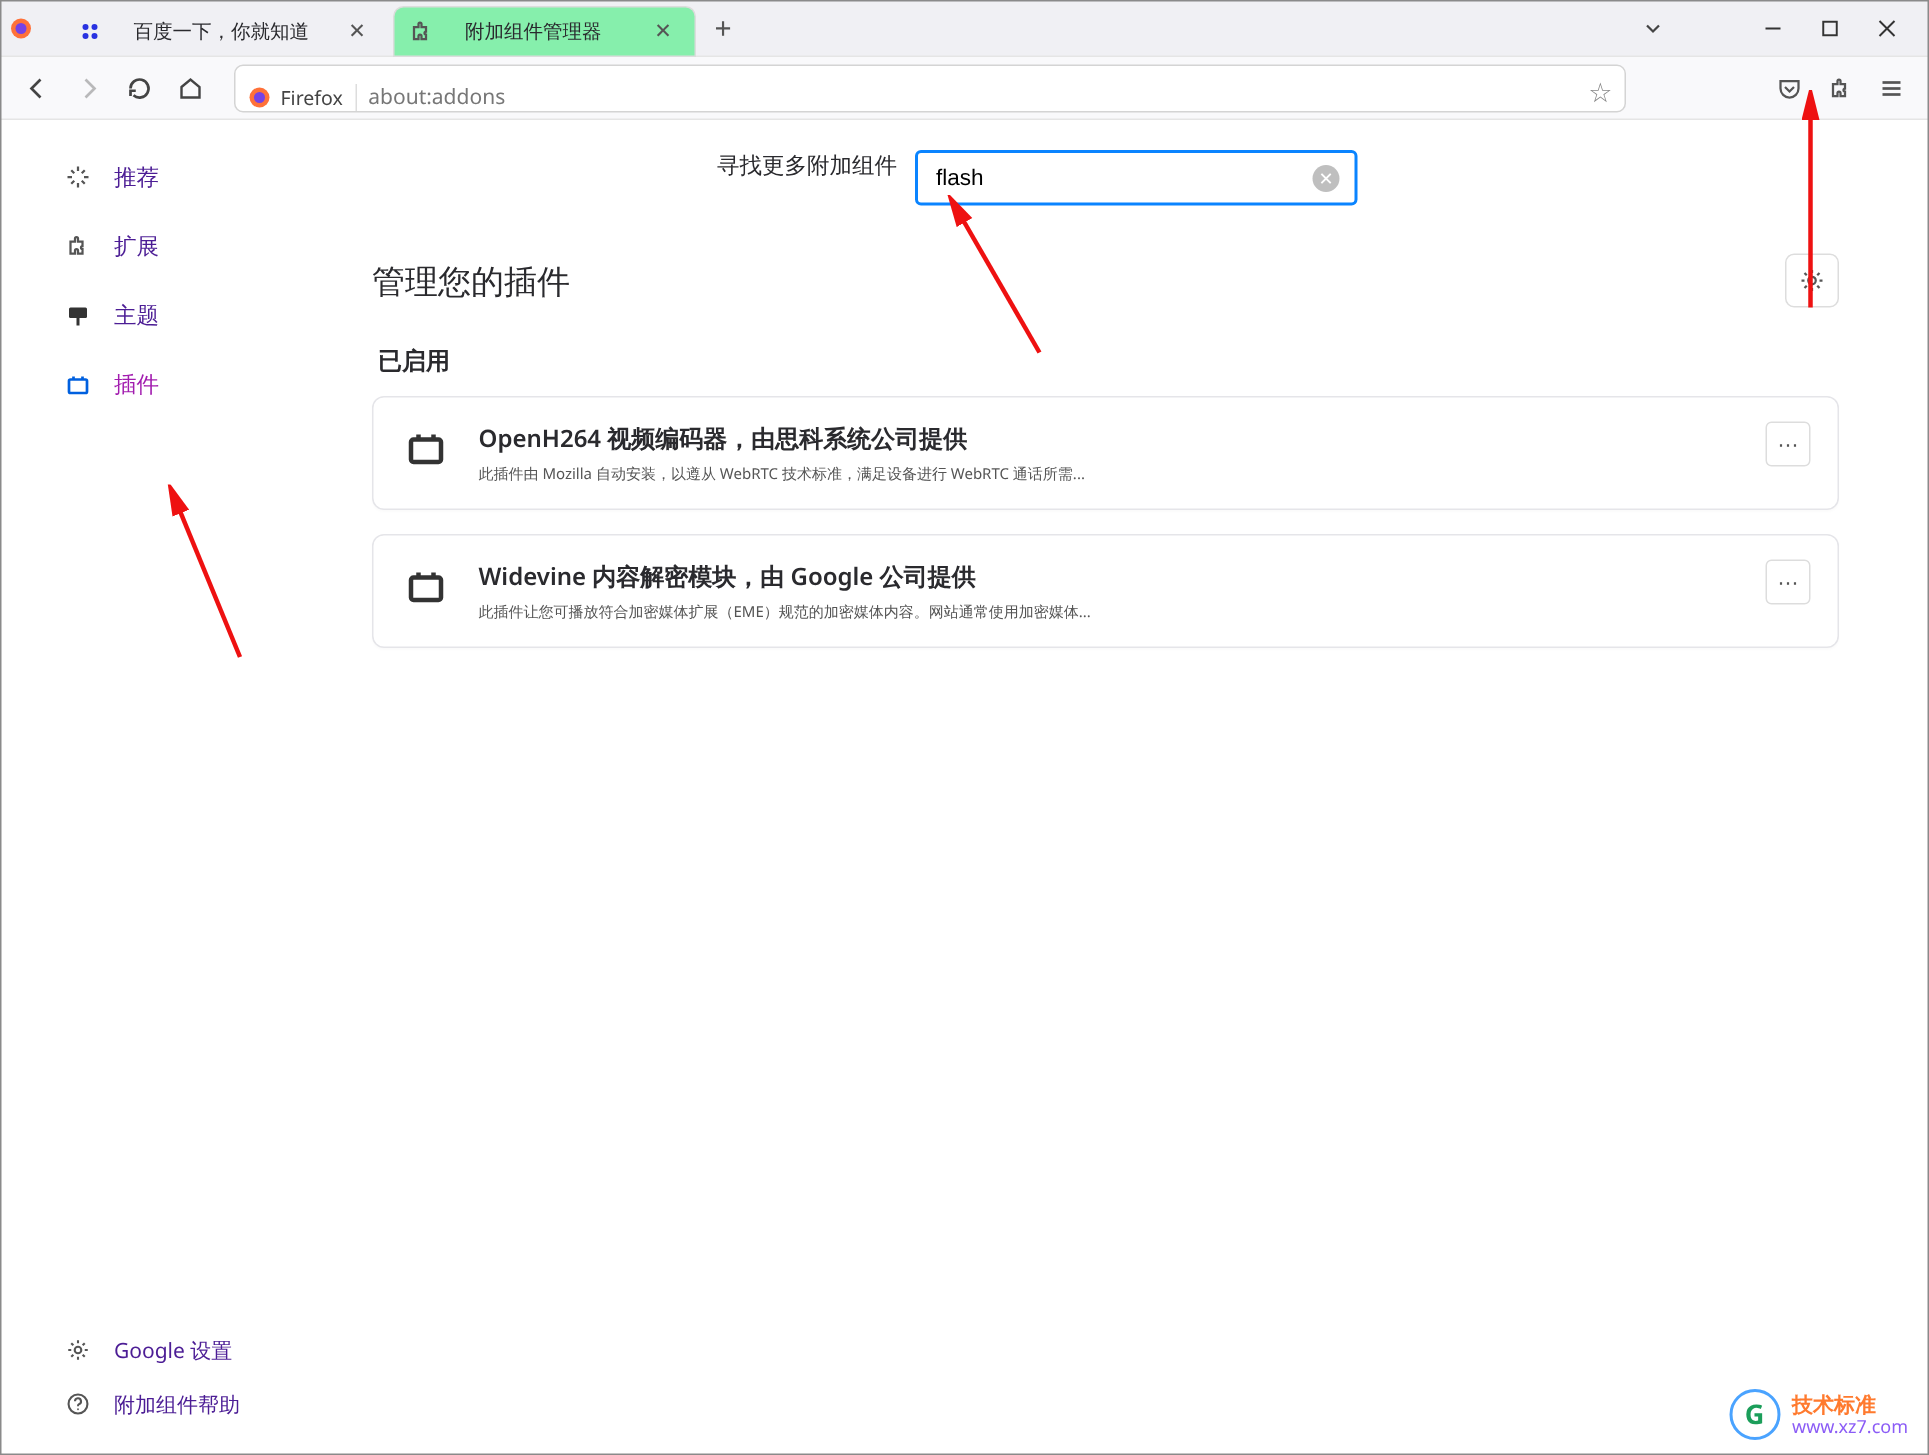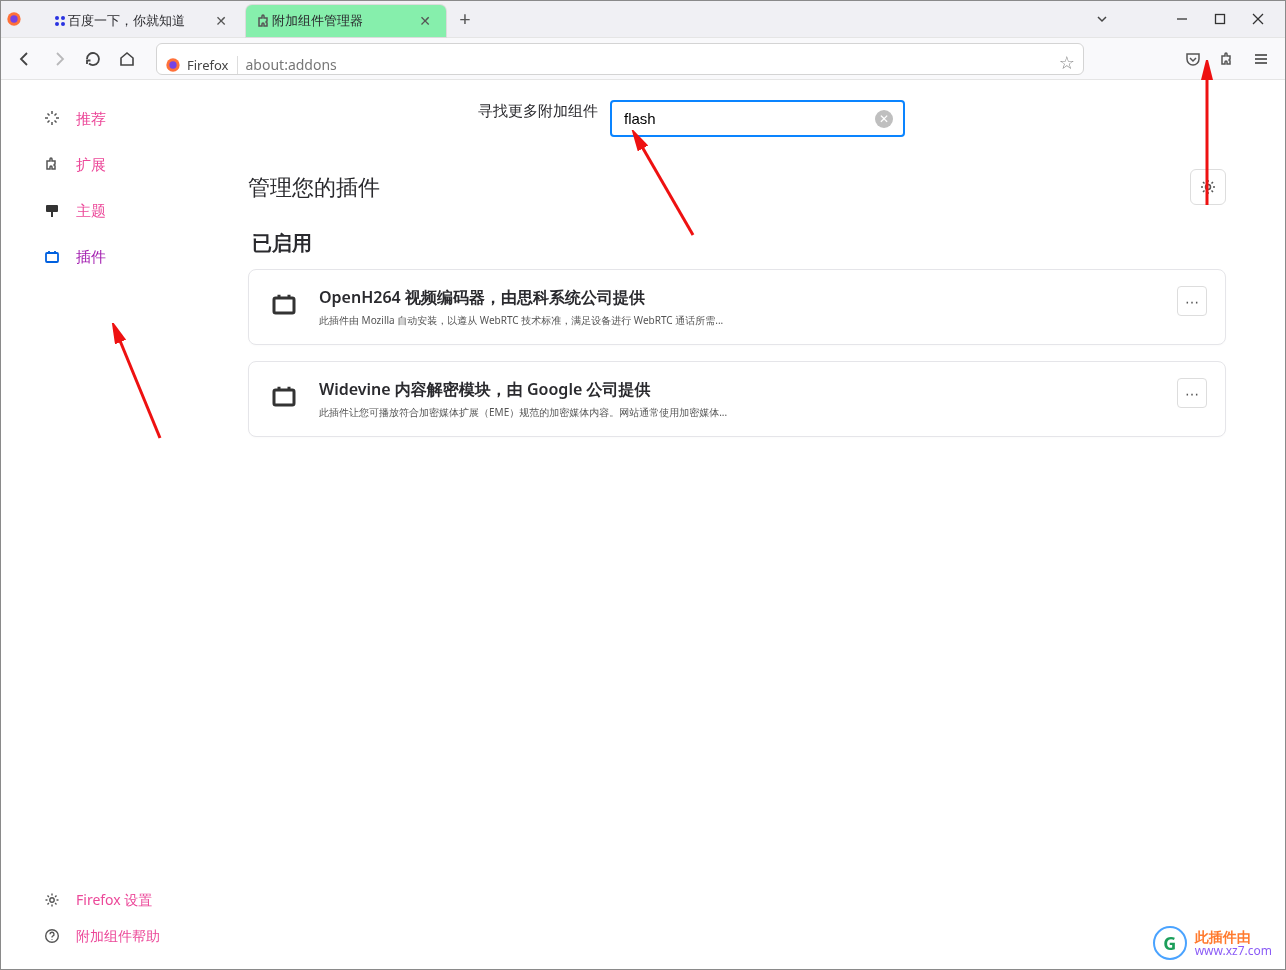--- a/index.html
+++ b/index.html
@@ -5,56 +5,56 @@
   :root{
     --bd:#d4d4d4; --fg:#2a2a2e; --muted:#737373; --blue:#0a84ff;
     --tab-bg:#f0f0f4; --chrome-bg:#f9f9fb; --card-bd:#e5e5e9;
   }
   *{box-sizing:border-box;}
   body{margin:0;font-family:system-ui,-apple-system,"Segoe UI",sans-serif;font-size:14px;color:var(--fg);background:#fff;width:1286px;height:970px;overflow:hidden;position:relative;}
   
   body::before{content:"";position:absolute;inset:0;border:1px solid #8a8a8a;pointer-events:none;}
   
   .tabstrip{display:flex;align-items:center;height:38px;background:var(--tab-bg);padding:0 6px;border-bottom:1px solid #e5e5e5;}
-  .tab{display:flex;align-items:center;gap:0;height:32px;padding:0 10px;margin:4px 2px 0;border-radius:6px 6px 0 0;min-width:200px;max-width:220px;font-size:13px;position:relative;}
+  .tab{display:flex;align-items:center;gap:21px;height:32px;padding:0 10px;margin:4px 2px 0;border-radius:6px 6px 0 0;min-width:200px;max-width:220px;font-size:13px;position:relative;}
   .tab.bg{background:transparent;}
   .tab.active{background:#86efac;box-shadow:0 0 0 1px #dcdcdc;}
   .tab-title{white-space:nowrap;overflow:hidden;text-overflow:ellipsis;flex:1;}
   .tab-close{width:22px;height:22px;display:flex;align-items:center;justify-content:center;font-size:14px;color:#555;border-radius:4px;}
   .fav{width:16px;height:16px;display:inline-flex;align-items:center;justify-content:center;font-size:14px;}
   .newtab{width:30px;height:30px;display:flex;align-items:center;justify-content:center;color:#555;font-size:20px;border-radius:4px;margin-left:2px;}
   .winbtns{margin-left:auto;display:flex;gap:2px;padding-right:4px;}
   .winbtn{width:36px;height:30px;display:flex;align-items:center;justify-content:center;color:#333;}
   
   .toolbar{display:flex;align-items:center;height:42px;background:var(--chrome-bg);padding:0 8px;border-bottom:1px solid #e5e5e5;}
   .tbtn{width:34px;height:34px;display:flex;align-items:center;justify-content:center;color:#444;border-radius:4px;}
   .tbtn.disabled{opacity:.35;}
   .urlbar{flex:1;margin:0 12px;display:flex;align-items:flex-end;height:32px;background:#fff;border:1px solid var(--bd);border-radius:6px;padding:0 8px;gap:8px;}
   .urlprefix{display:flex;align-items:center;gap:6px;font-size:13px;color:#444;border-right:1px solid #ddd;padding-right:8px;}
   .urltext{flex:1;font-size:14px;color:#777;}
   .spacer{width:80px;}
   
   .content{display:flex;height:calc(970px - 38px - 42px);}
   .sidebar{width:248px;padding:18px 6px 14px 36px;display:flex;flex-direction:column;}
   .sidegroup{flex:1;}
-  .side-item{display:flex;align-items:center;gap:14px;height:40px;font-size:15px;color:#ec4899;border-radius:4px;padding:0 6px;margin-bottom:6px;}
+  .side-item{display:flex;align-items:center;gap:14px;height:40px;font-size:15px;color:#4c1d95;border-radius:4px;padding:0 6px;margin-bottom:6px;}
   .side-item.active{color:#a21caf;}
   .sideicon{width:20px;height:20px;display:inline-flex;align-items:center;justify-content:center;}
   .sidefoot .side-item{font-size:14px;height:32px;margin-bottom:4px;}
   
   .main{flex:1;padding:18px 60px 0 0;}
   .searchrow{display:flex;align-items:flex-start;gap:12px;margin-left:230px;margin-top:2px;margin-bottom:32px;}
   .searchlabel{font-size:15px;color:#2a2a2e;}
   .searchbox{width:295px;height:37px;border:2px solid var(--blue);border-radius:4px;display:flex;align-items:center;padding:0 10px;gap:8px;}
   .searchbox input{border:none;outline:none;flex:1;font-size:15px;}
   .clearbtn{width:18px;height:18px;border-radius:50%;background:#bfbfbf;color:#fff;display:flex;align-items:center;justify-content:center;font-size:12px;}
   .headrow{display:flex;align-items:center;margin-bottom:24px;}
   .headtitle{font-size:22px;font-weight:500;flex:1;}
   .gearbtn{width:36px;height:36px;border:1px solid #ddd;border-radius:6px;display:flex;align-items:center;justify-content:center;color:#555;}
-  .sectionlabel{font-size:20px;font-weight:600;margin:0 0 12px 4px;}
+  .sectionlabel{font-size:16px;font-weight:600;margin:0 0 12px 4px;}
   .card{border:1px solid var(--card-bd);border-radius:8px;padding:16px 18px;margin-bottom:16px;display:flex;align-items:flex-start;gap:18px;background:#fff;box-shadow:0 1px 2px rgba(0,0,0,.02);}
   .cardicon{width:34px;height:34px;display:flex;align-items:center;justify-content:center;color:#333;flex-shrink:0;}
   .cardbody{flex:1;min-width:0;}
   .cardtitle{font-size:16px;font-weight:600;margin-bottom:4px;}
   .carddesc{font-size:10px;color:#555;white-space:nowrap;overflow:hidden;text-overflow:ellipsis;}
   .cardmore{width:30px;height:30px;border:1px solid #ddd;border-radius:4px;display:flex;align-items:center;justify-content:center;color:#555;flex-shrink:0;}
   
   .arrow{position:absolute;pointer-events:none;}
   
   .watermark{position:absolute;right:14px;bottom:10px;display:flex;align-items:center;gap:8px;font-size:14px;}
@@ -224,21 +224,21 @@
       </div>
     </div>
     <div class="sidefoot">
       <div class="side-item">
         <span class="sideicon">
             <svg width="16" height="16" viewBox="0 0 16 16" fill="none" stroke="#555" stroke-width="1.4">
               <circle cx="8" cy="8" r="2.2"></circle>
               <path d="M8 1.5v2M8 12.5v2M1.5 8h2M12.5 8h2M3.5 3.5l1.4 1.4M11.1 11.1l1.4 1.4M12.5 3.5l-1.4 1.4M4.9 11.1l-1.4 1.4"></path>
             </svg>
           </span>
-        <span>Firefox 设置</span>
+        <span>Google 设置</span>
       </div>
       <div class="side-item">
         <span class="sideicon">
             <svg width="16" height="16" viewBox="0 0 16 16" fill="none" stroke="#555" stroke-width="1.4">
               <circle cx="8" cy="8" r="6.3"></circle>
               <path d="M6 6.2a2 2 0 1 1 2.6 1.9c-.6.2-.6.9-.6 1.4"></path>
               <circle cx="8" cy="11.5" r=".6" fill="#555" stroke="none"></circle>
             </svg>
           </span>
         <span>附加组件帮助</span>
@@ -318,16 +318,16 @@
       <marker id="ah3" markerWidth="8" markerHeight="8" refX="4" refY="2" orient="auto">
         <polygon points="0,0 8,2 0,4" fill="#e11"></polygon>
       </marker>
     </defs>
   <line x1="58" y1="115" x2="14" y2="8" stroke="#e11" stroke-width="3" marker-end="url(#ah3)"></line>
 </svg>
 
 <div class="watermark">
   <div class="wm-logo">G</div>
   <div class="wm-txt">
-    <span>此插件由</span>
+    <span>技术标准</span>
     <span>www.xz7.com</span>
   </div>
 </div>
 
 </body></html>

